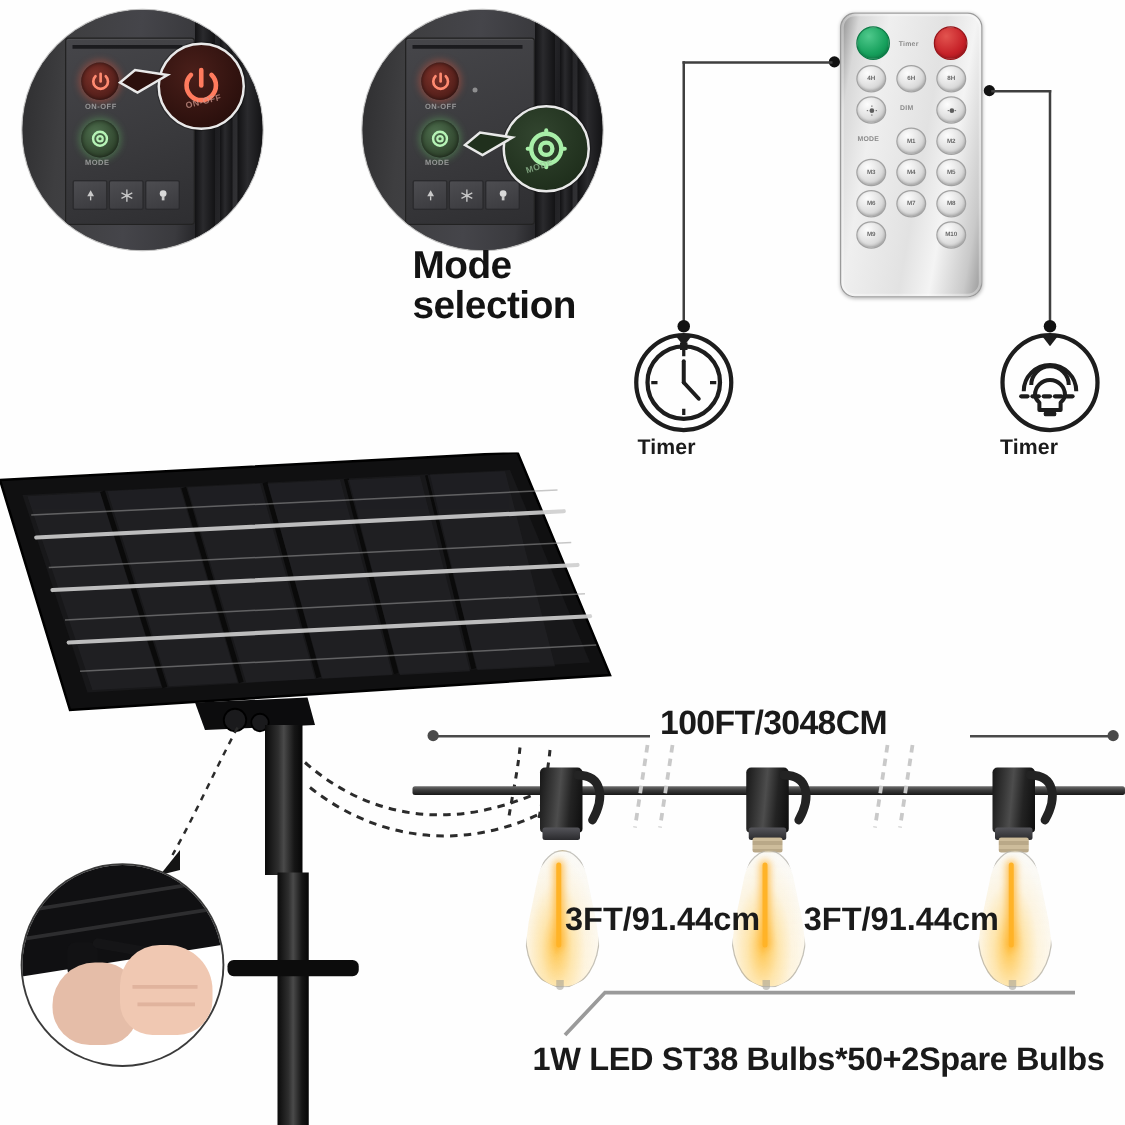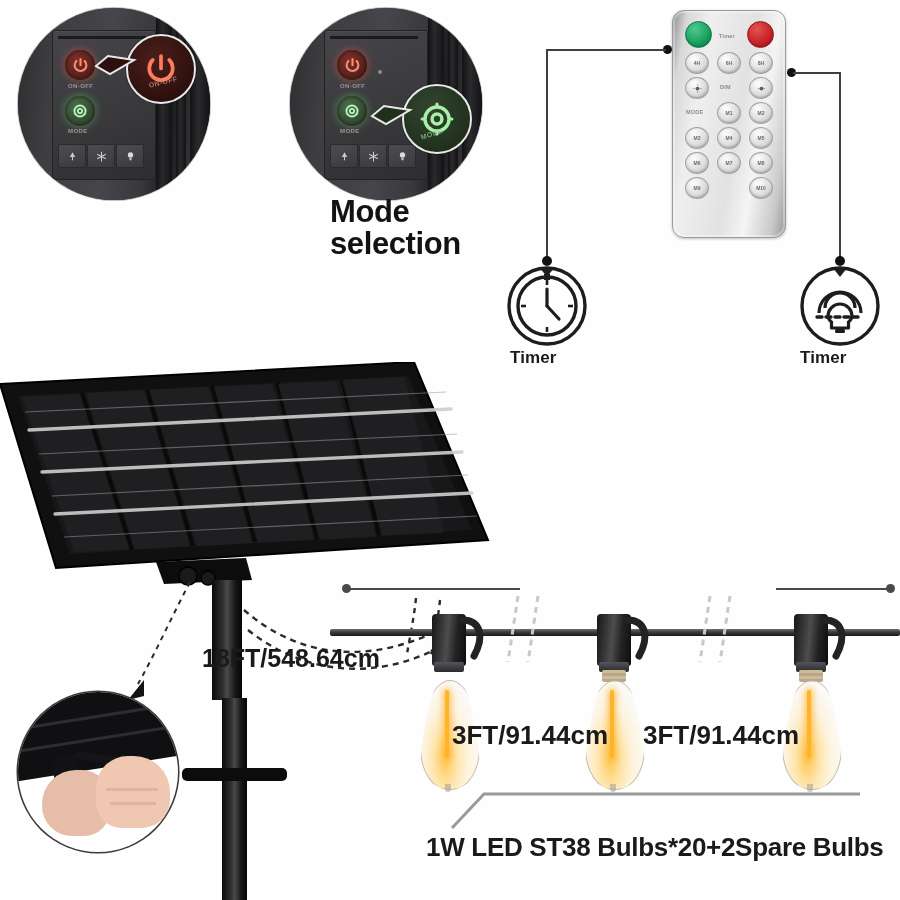--- a/index.html
+++ b/index.html
@@ -444,26 +444,26 @@
     <div class="abs" style="left:88px;top:96px;width:52px;height:3px;background:#d8a994;opacity:.7;"></div>
     <div class="abs" style="left:92px;top:110px;width:46px;height:3px;background:#d8a994;opacity:.7;"></div>
   </div>
 
   <svg class="abs" style="left:244px;top:596px;width:200px;height:80px;overflow:visible;">
     <path d="M0,14 C55,62 120,66 182,40" fill="none" stroke="#2b2b2b" stroke-width="2.4" stroke-dasharray="6 5"></path>
     <path d="M4,34 C62,80 130,82 186,56" fill="none" stroke="#2b2b2b" stroke-width="2.4" stroke-dasharray="6 5"></path>
     <path d="M172,2 C170,22 166,40 163,58" fill="none" stroke="#2b2b2b" stroke-width="2.4" stroke-dasharray="5 5"></path>
     <path d="M196,4 C194,24 190,42 187,60" fill="none" stroke="#2b2b2b" stroke-width="2.4" stroke-dasharray="5 5"></path>
   </svg>
-  <div class="meas" style="left:202px;top:644px;font-size:25px;">18FT/548.64cm</div>
 
   <div class="meas-line" style="left:345px;top:588px;width:548px;"></div>
   <div class="meas-cap" style="left:342px;top:584px;width:9px;height:9px;"></div>
   <div class="meas-cap" style="left:886px;top:584px;width:9px;height:9px;"></div>
   <div class="abs" style="left:520px;top:574px;width:256px;height:26px;background:#fefefe;"></div>
+  <div class="meas" style="left:528px;top:563px;font-size:27px;letter-spacing:-.5px;">100FT/3048CM</div>
 
   <div class="wire" style="left:330px;top:629px;width:570px;height:7px;"></div>
 
   <svg class="abs break-mark" style="left:508px;top:596px;width:48px;height:70px;overflow:visible;">
     <path d="M10,0 L0,66" stroke="#c9c9c9" stroke-width="3" stroke-dasharray="6 5" fill="none"></path>
     <path d="M30,0 L20,66" stroke="#c9c9c9" stroke-width="3" stroke-dasharray="6 5" fill="none"></path>
   </svg>
   <svg class="abs break-mark" style="left:700px;top:596px;width:48px;height:70px;overflow:visible;">
     <path d="M10,0 L0,66" stroke="#c9c9c9" stroke-width="3" stroke-dasharray="6 5" fill="none"></path>
     <path d="M30,0 L20,66" stroke="#c9c9c9" stroke-width="3" stroke-dasharray="6 5" fill="none"></path>
@@ -507,15 +507,15 @@
     <div class="filament" style="left:37px;top:84px;width:4px;height:68px;"></div>
     <div class="abs" style="left:37px;top:178px;width:6px;height:8px;background:rgba(160,158,150,.55);border-radius:0 0 3px 3px;"></div>
   </div>
 
   <div class="meas" style="left:452px;top:720px;font-size:26px;">3FT/91.44cm</div>
   <div class="meas" style="left:643px;top:720px;font-size:26px;">3FT/91.44cm</div>
 
   <svg class="abs" style="left:452px;top:790px;width:420px;height:44px;overflow:visible;">
     <path d="M0,38 L32,4 L408,4" fill="none" stroke="#9a9a9a" stroke-width="3"></path>
   </svg>
-  <div class="meas" style="left:426px;top:832px;font-size:26px;letter-spacing:-.3px;">1W LED ST38 Bulbs*20+2Spare Bulbs</div>
+  <div class="meas" style="left:426px;top:832px;font-size:26px;letter-spacing:-.3px;">1W LED ST38 Bulbs*50+2Spare Bulbs</div>
 
 </div>
 
 </body></html>

